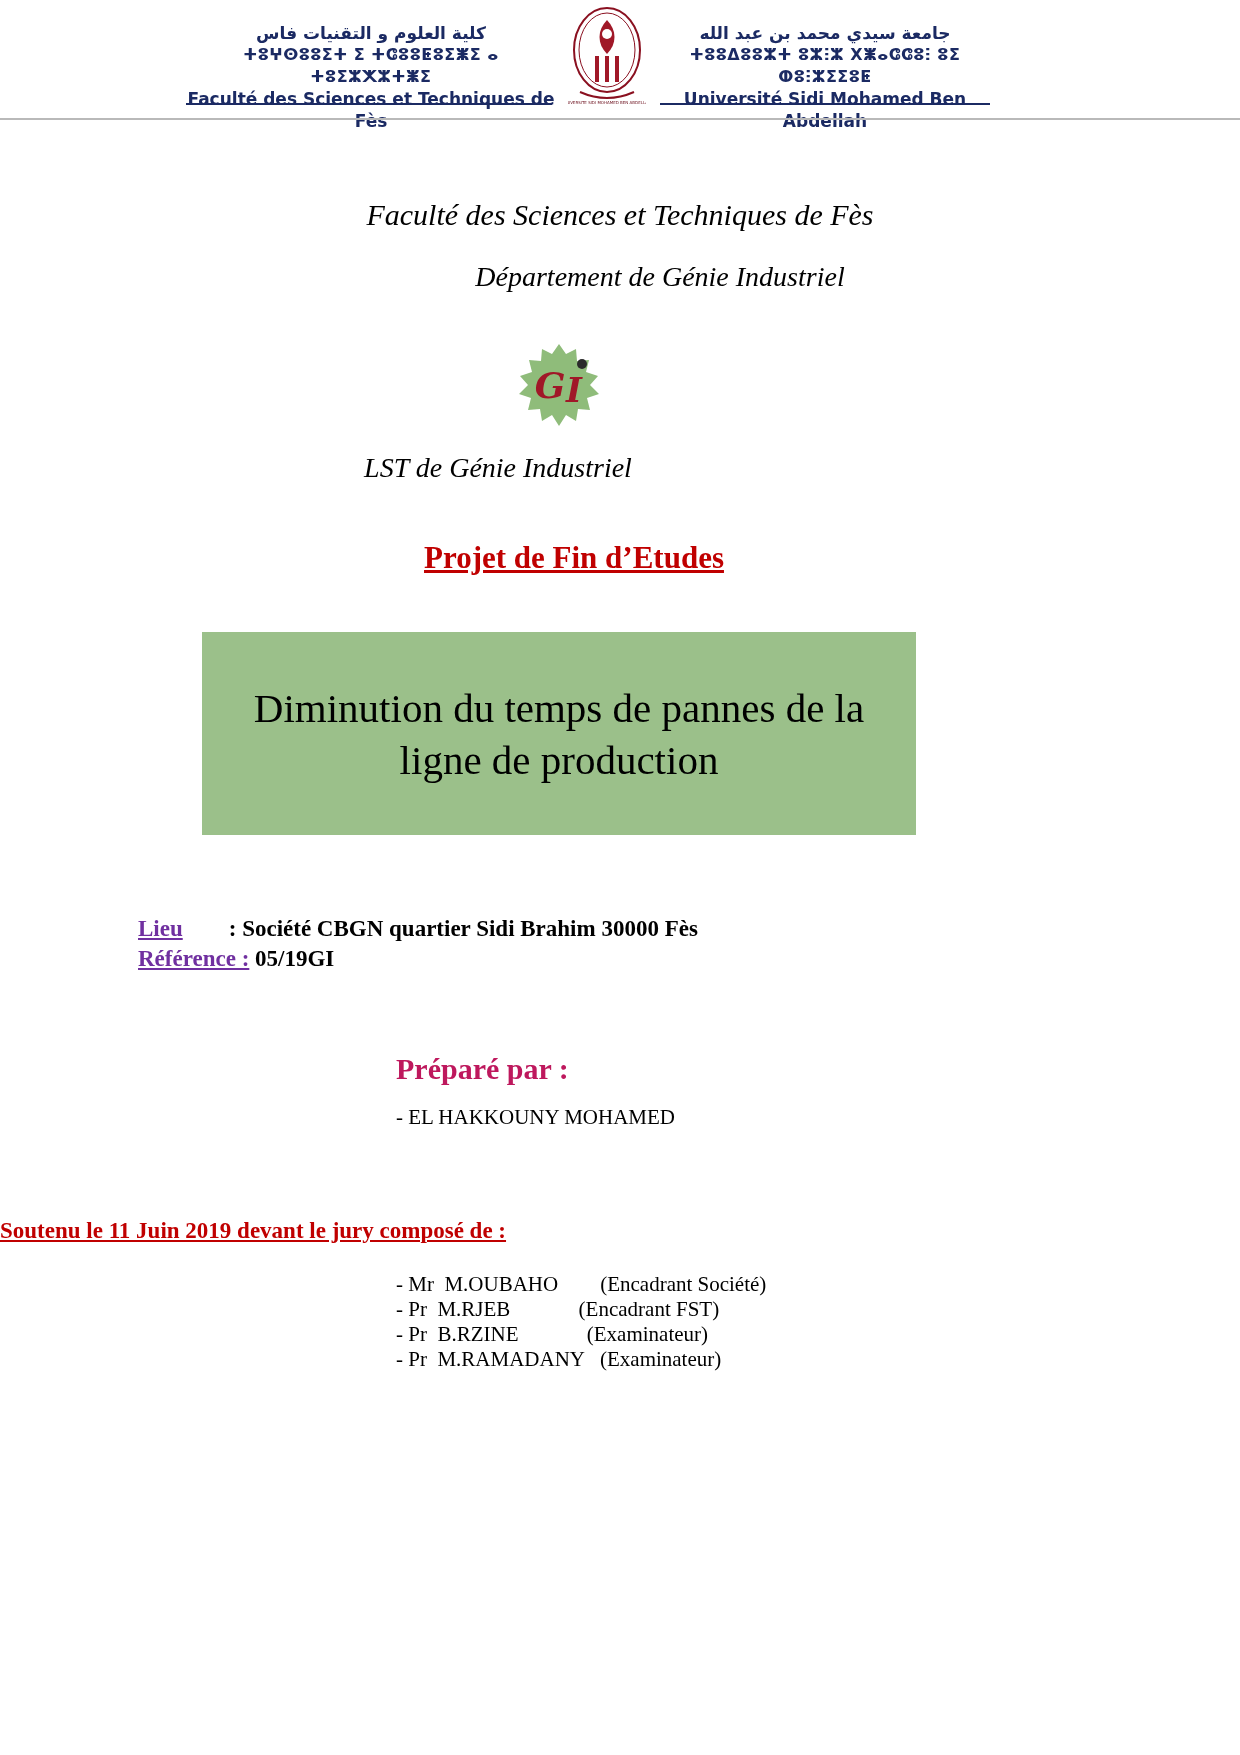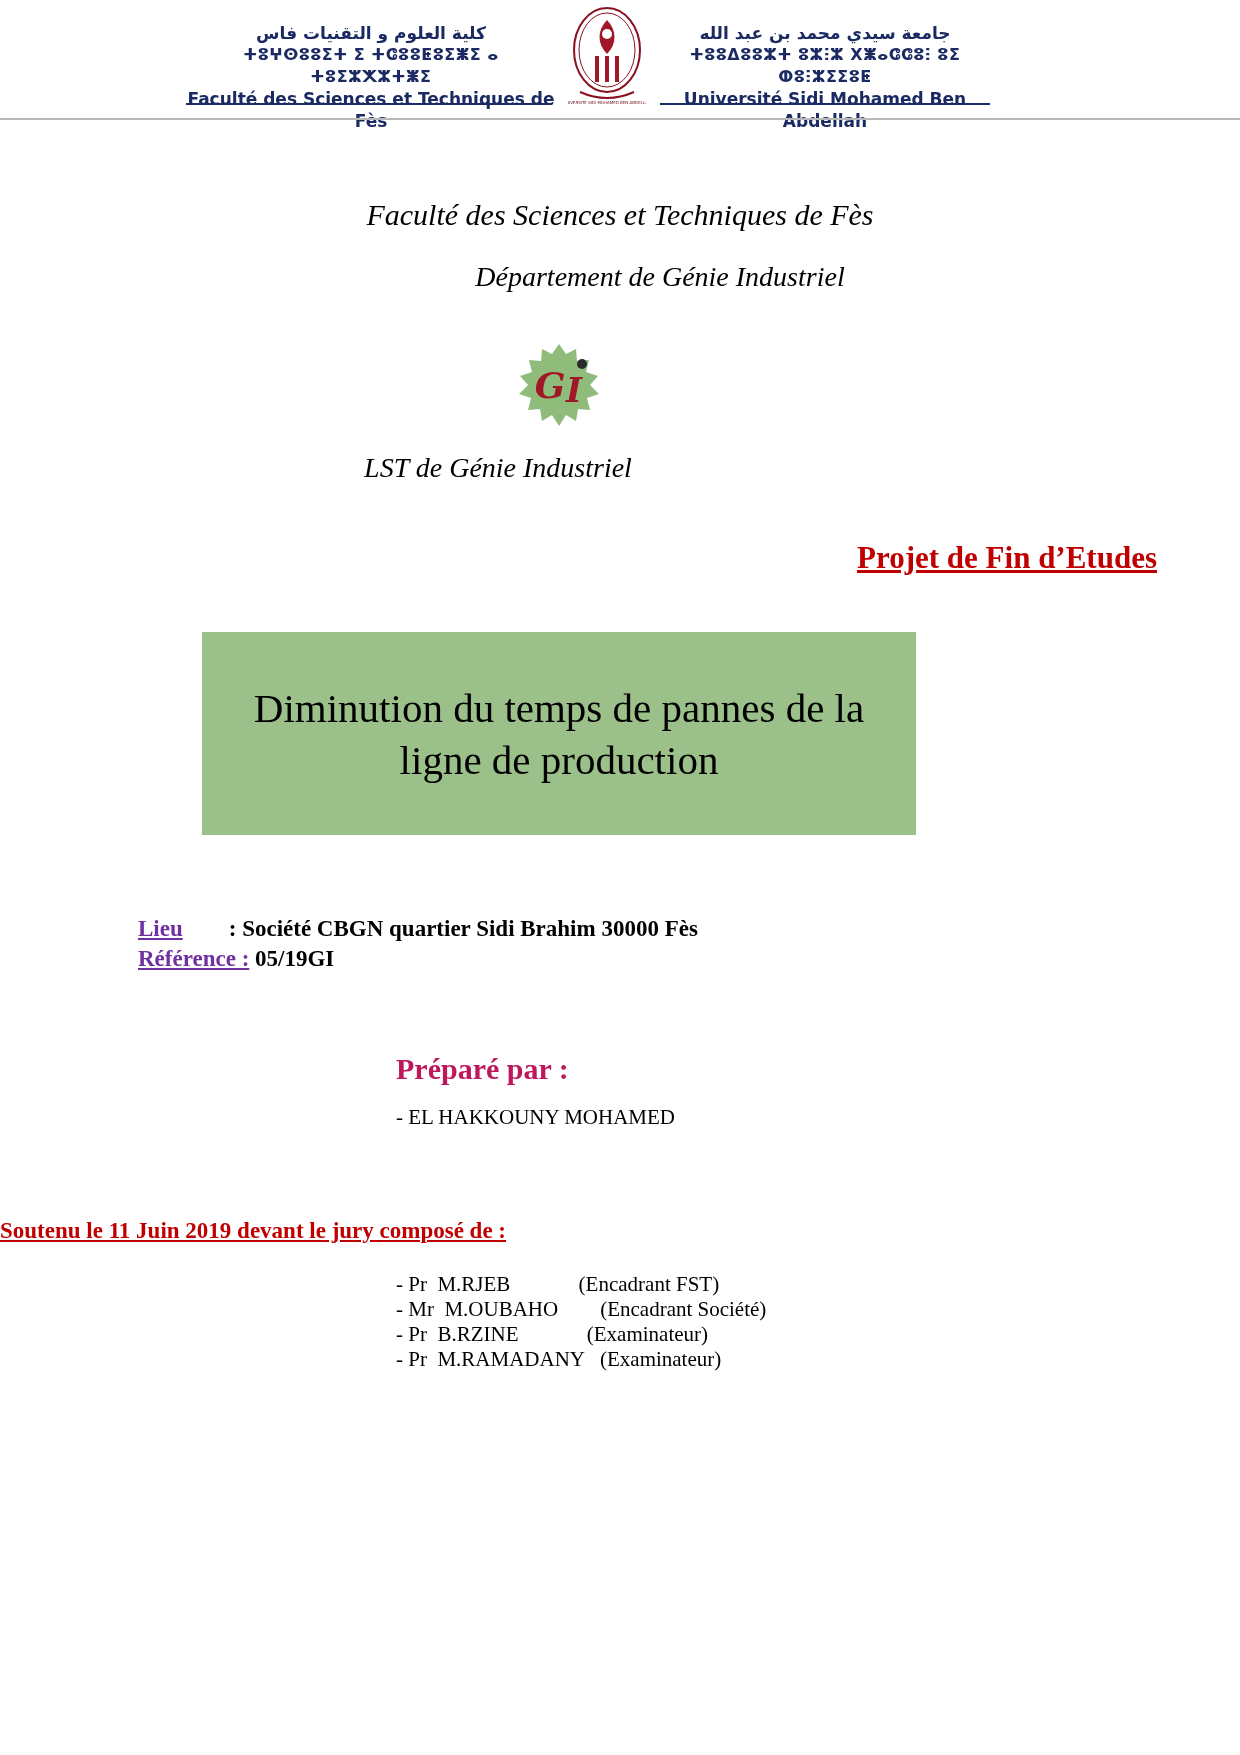--- a/index.html
+++ b/index.html
@@ -135,23 +135,23 @@
     width: 996px;
     text-align: center;
     font-style: italic;
     font-size: 28px;
     color: #000;
   }
 
   .pfe-line {
     position: absolute;
     top: 540px;
-    left: 9px;
+    left: 0;
     width: 1148px;
-    text-align: right;
+    text-align: center;
   }
   .pfe-line span {
     font-size: 31px;
     font-weight: bold;
     color: #c00000;
     text-decoration: underline;
   }
 
   
   .title-box {
@@ -303,19 +303,19 @@
   </div>
 
   <div class="prepared-by">Préparé par :</div>
   <div class="author">- EL HAKKOUNY MOHAMED</div>
 
   <div class="jury-title">
     <span>Soutenu le 11 Juin 2019 devant le jury composé de :</span>
   </div>
 
   <div class="jury-list">
+    <div class="jury-row"><span>- Mr  M.OUBAHO</span><span>        (Encadrant Société)</span></div>
     <div class="jury-row"><span>- Pr  M.RJEB</span><span>             (Encadrant FST)</span></div>
-    <div class="jury-row"><span>- Mr  M.OUBAHO</span><span>        (Encadrant Société)</span></div>
     <div class="jury-row"><span>- Pr  B.RZINE</span><span>             (Examinateur)</span></div>
     <div class="jury-row"><span>- Pr  M.RAMADANY</span><span>   (Examinateur)</span></div>
   </div>
 
 </div>
 
 </body></html>

